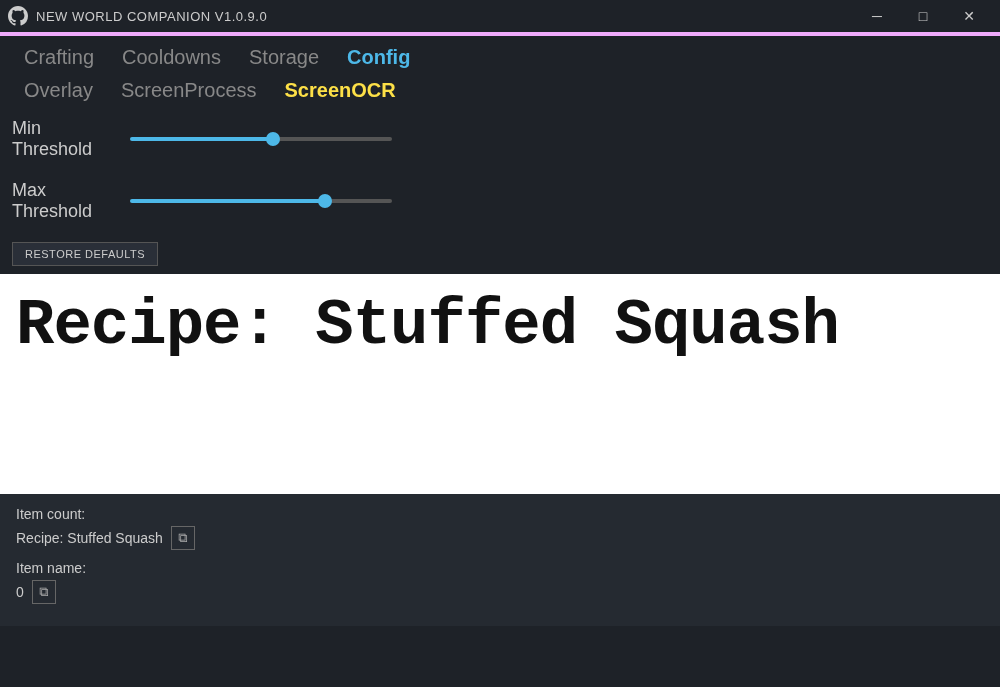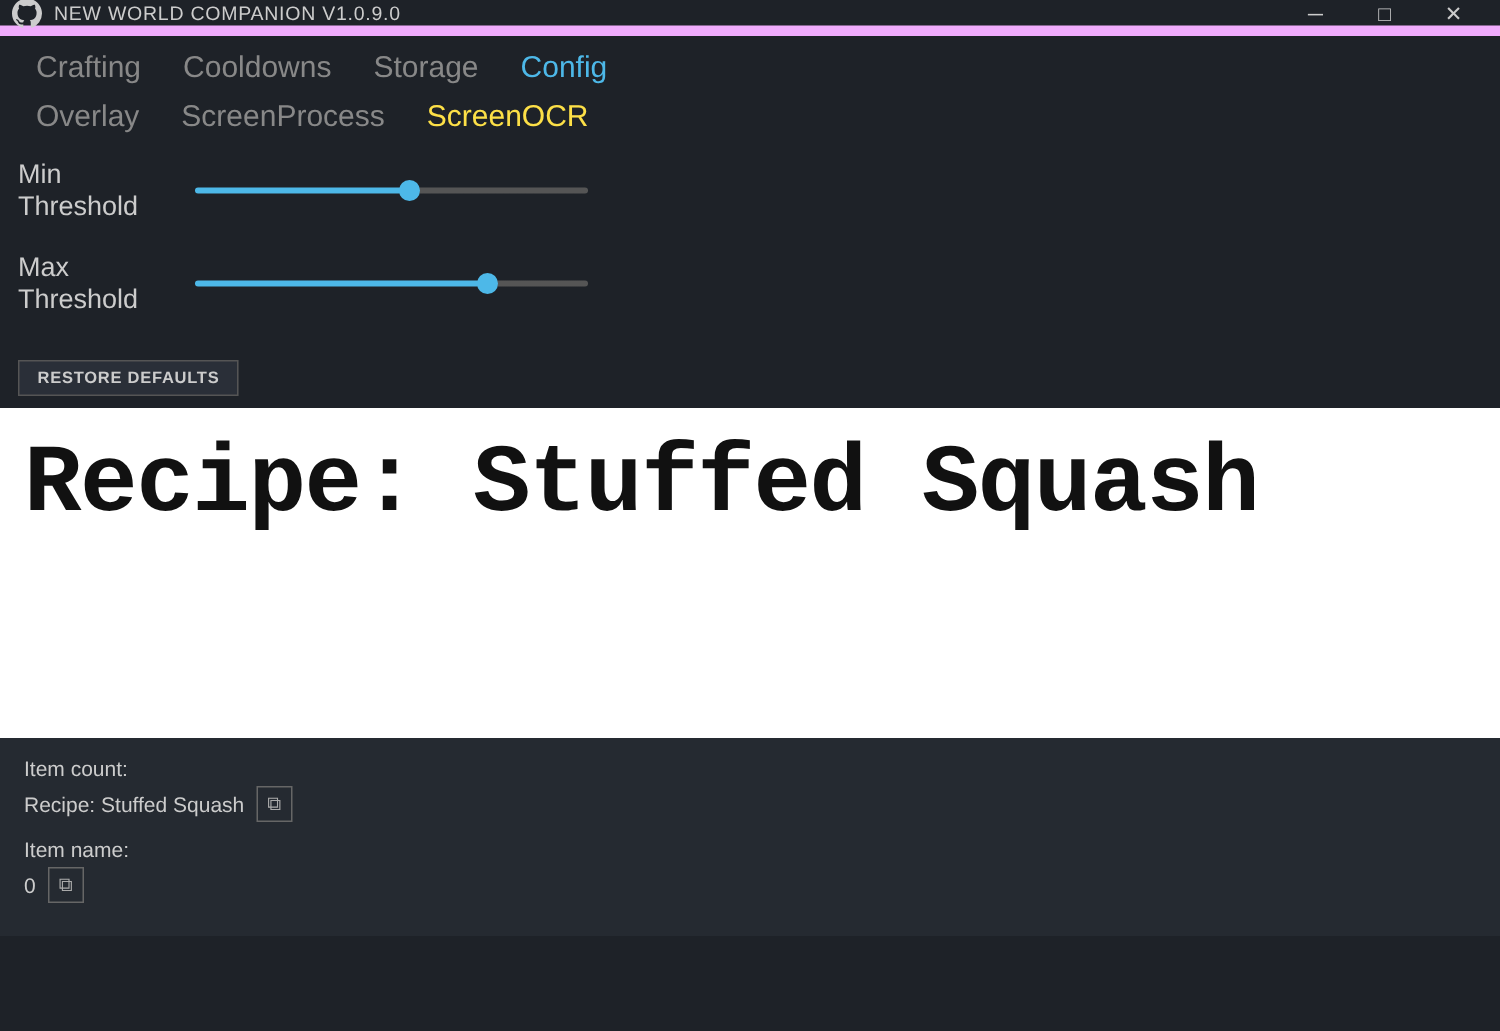--- a/index.html
+++ b/index.html
@@ -10,24 +10,24 @@
       width: 1000px;
       height: 687px;
       overflow: hidden;
       display: flex;
       flex-direction: column;
     }
 
     
     .title-bar {
       background: #1e2228;
-      border-bottom: 7px solid #f0abfc;
-      display: flex;
-      align-items: center;
-      height: 24px;
+      border-bottom: 4px solid #f0abfc;
+      display: flex;
+      align-items: center;
+      height: 36px;
       padding: 0 8px;
       flex-shrink: 0;
     }
     .title-bar-icon {
       width: 20px;
       height: 20px;
       margin-right: 8px;
       display: flex;
       align-items: center;
       justify-content: center;
@@ -65,21 +65,21 @@
     }
     .nav-tab {
       color: #888;
       font-size: 20px;
       font-weight: 400;
       padding: 4px 14px;
       cursor: pointer;
       background: transparent;
       border: none;
     }
-    .nav-tab.active { color: #4db8e8; }
+    .nav-tab.active { color: #4db8e8; font-weight: bold; }
     .slider-row {
       display: flex;
       align-items: center;
       margin-bottom: 10px;
       gap: 8px;
     }
     .slider-label {
       color: #cccccc;
       font-size: 18px;
       width: 110px;
@@ -125,26 +125,26 @@
     }
     .sliders-left {
       flex: 1;
       display: flex;
       flex-direction: column;
       gap: 10px;
     }
 
     
     .restore-btn {
-      margin: 16px 12px 10px;
+      margin: 6px 12px 10px;
       background: #2a2f38;
       border: 1px solid #555;
       color: #cccccc;
       font-size: 11px;
-      font-weight: bold;
+      font-weight: normal;
       letter-spacing: 0.5px;
       padding: 5px 12px;
       cursor: pointer;
       display: inline-block;
       flex-shrink: 0;
       width: fit-content;
     }
 
     
     .preview-area {

